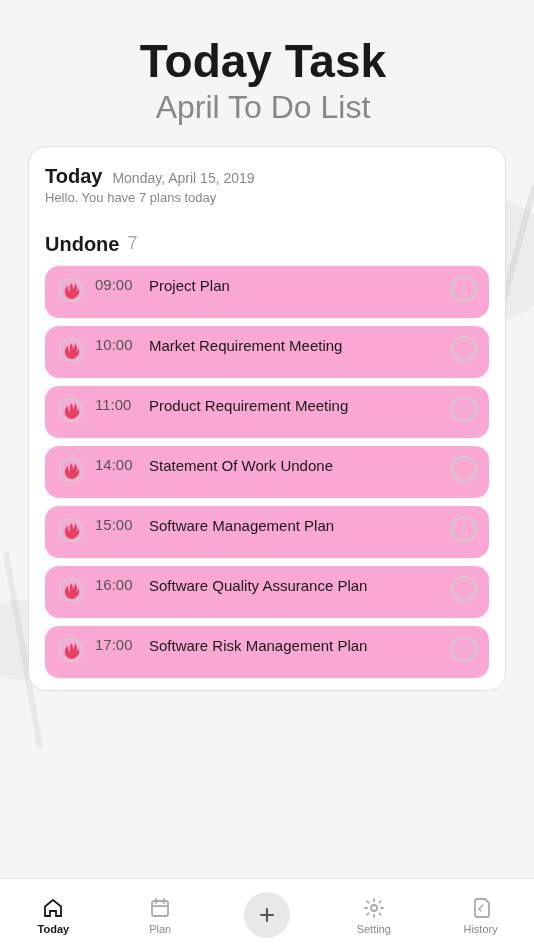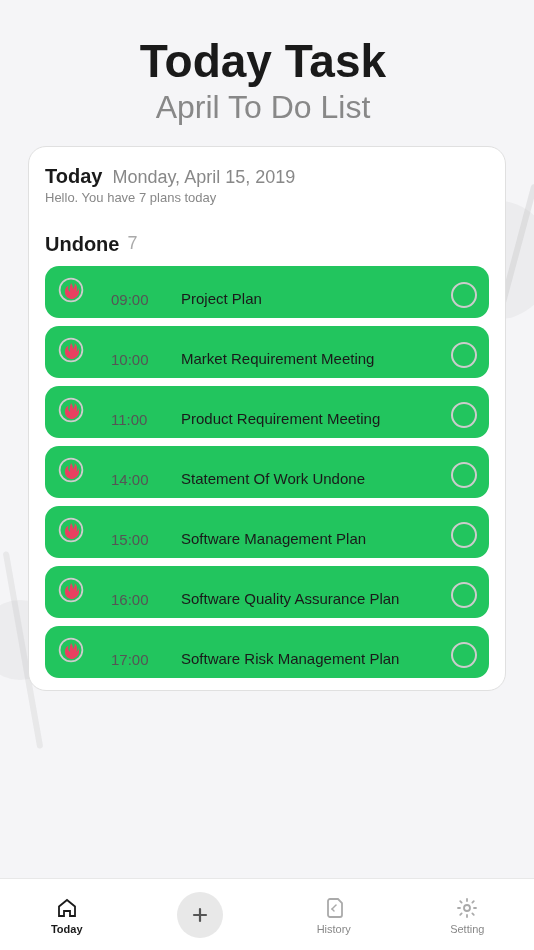--- a/index.html
+++ b/index.html
@@ -75,21 +75,21 @@
       align-items: baseline;
       gap: 10px;
       margin-bottom: 2px;
     }
     .card-today-label {
       font-size: 20px;
       font-weight: 700;
       color: #1a1a1a;
     }
     .card-today-date {
-      font-size: 18px;
+      font-size: 14px;
       color: #888;
       font-weight: 400;
     }
     .card-hello {
       font-size: 13px;
       color: #888;
       margin-bottom: 28px;
     }
 
     .section-title {
@@ -107,26 +107,26 @@
       font-weight: 400;
     }
 
     .task-list {
       display: flex;
       flex-direction: column;
       gap: 8px;
     }
 
     .task-item {
-      background: #22c55e;
+      background: #f9a8d4;
       border-radius: 14px;
       display: flex;
-      align-items: flex-end;
+      align-items: flex-start;
       padding: 10px 12px;
-      gap: 26px;
+      gap: 10px;
     }
 
     .task-time {
       font-size: 15px;
       color: #555;
       font-weight: 500;
       min-width: 44px;
     }
 
     .task-name {
@@ -299,43 +299,54 @@
 
   <div class="nav-item">
     <div class="nav-icon">
       <svg width="22" height="22" viewBox="0 0 22 22" fill="none">
         <path d="M3 9.5L11 3L19 9.5V19H14V14H8V19H3V9.5Z" stroke="#1a1a1a" stroke-width="1.8" fill="none"></path>
       </svg>
     </div>
     <span class="nav-label active">Today</span>
   </div>
 
+  <div class="nav-item">
+    <div class="nav-icon">
+      <svg width="22" height="22" viewBox="0 0 22 22" fill="none">
+        <rect x="3" y="4" width="16" height="15" rx="2" stroke="#aaa" stroke-width="1.8" fill="none"></rect>
+        <line x1="7" y1="2" x2="7" y2="6" stroke="#aaa" stroke-width="1.8" stroke-linecap="round"></line>
+        <line x1="15" y1="2" x2="15" y2="6" stroke="#aaa" stroke-width="1.8" stroke-linecap="round"></line>
+        <line x1="3" y1="9" x2="19" y2="9" stroke="#aaa" stroke-width="1.8"></line>
+      </svg>
+    </div>
+    <span class="nav-label">Plan</span>
+  </div>
 
   <div class="nav-item">
     <div class="nav-add-btn">
       <svg width="22" height="22" viewBox="0 0 22 22" fill="none">
         <line x1="11" y1="5" x2="11" y2="17" stroke="#555" stroke-width="2.2" stroke-linecap="round"></line>
         <line x1="5" y1="11" x2="17" y2="11" stroke="#555" stroke-width="2.2" stroke-linecap="round"></line>
       </svg>
     </div>
+  </div>
+
+  <div class="nav-item">
+    <div class="nav-icon">
+      <svg width="22" height="22" viewBox="0 0 22 22" fill="none">
+        <circle cx="11" cy="11" r="3" stroke="#aaa" stroke-width="1.8" fill="none"></circle>
+        <path d="M11 2v2M11 18v2M2 11h2M18 11h2M4.22 4.22l1.42 1.42M16.36 16.36l1.42 1.42M4.22 17.78l1.42-1.42M16.36 5.64l1.42-1.42" stroke="#aaa" stroke-width="1.8" stroke-linecap="round"></path>
+      </svg>
+    </div>
+    <span class="nav-label">Setting</span>
   </div>
 
   <div class="nav-item">
     <div class="nav-icon">
       <svg width="22" height="22" viewBox="0 0 22 22" fill="none">
         <path d="M7 2H15L19 6V18C19 19.1 18.1 20 17 20H7C5.9 20 5 19.1 5 18V4C5 2.9 5.9 2 7 2Z" stroke="#aaa" stroke-width="1.8" fill="none"></path>
         <line x1="9" y1="12" x2="13" y2="8" stroke="#aaa" stroke-width="1.5" stroke-linecap="round"></line>
         <line x1="9" y1="12" x2="11" y2="14" stroke="#aaa" stroke-width="1.5" stroke-linecap="round"></line>
       </svg>
     </div>
     <span class="nav-label">History</span>
   </div>
-
-  <div class="nav-item">
-    <div class="nav-icon">
-      <svg width="22" height="22" viewBox="0 0 22 22" fill="none">
-        <circle cx="11" cy="11" r="3" stroke="#aaa" stroke-width="1.8" fill="none"></circle>
-        <path d="M11 2v2M11 18v2M2 11h2M18 11h2M4.22 4.22l1.42 1.42M16.36 16.36l1.42 1.42M4.22 17.78l1.42-1.42M16.36 5.64l1.42-1.42" stroke="#aaa" stroke-width="1.8" stroke-linecap="round"></path>
-      </svg>
-    </div>
-    <span class="nav-label">Setting</span>
-  </div>
 </nav>
 
 </body></html>

